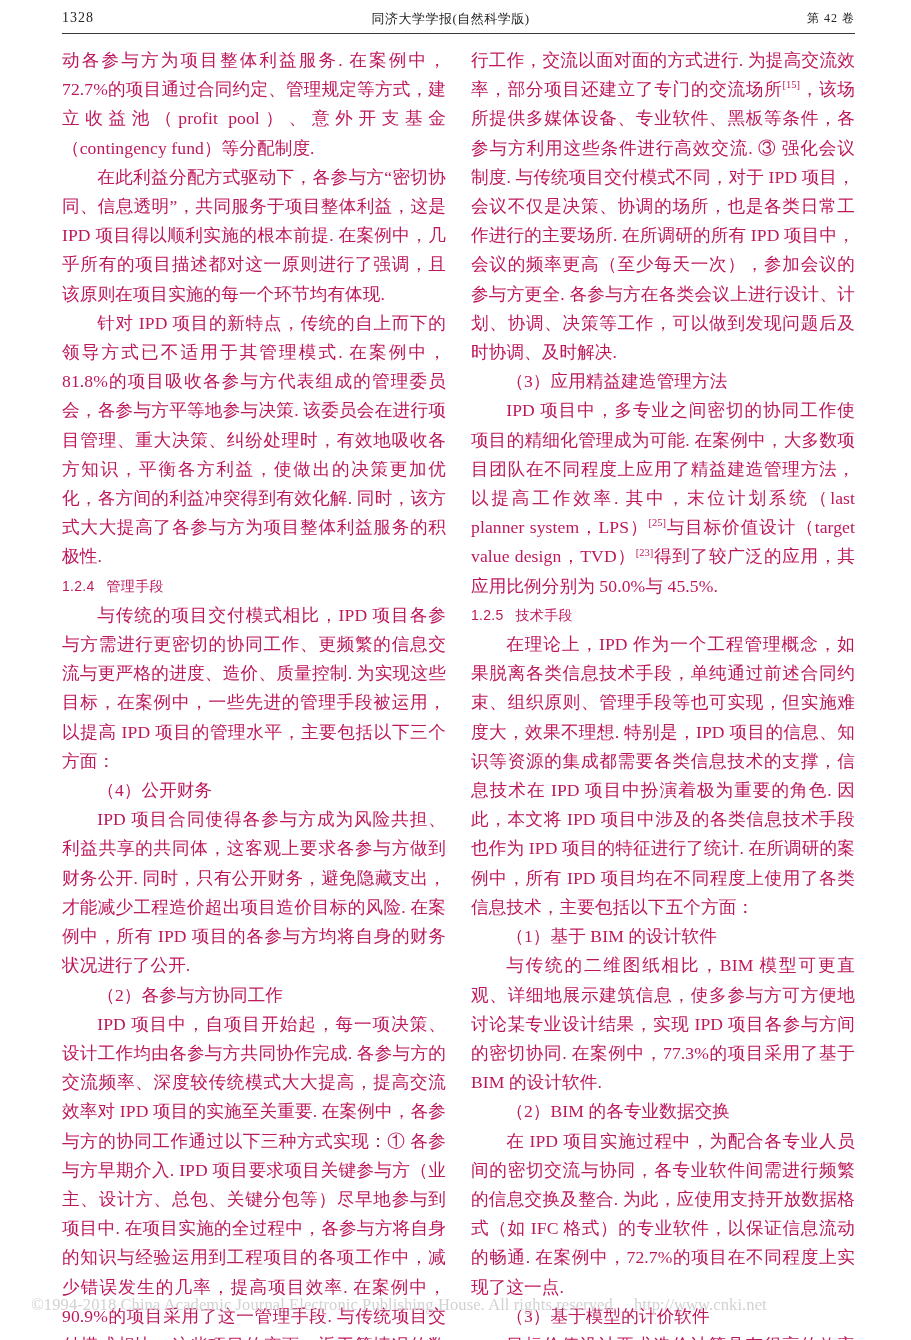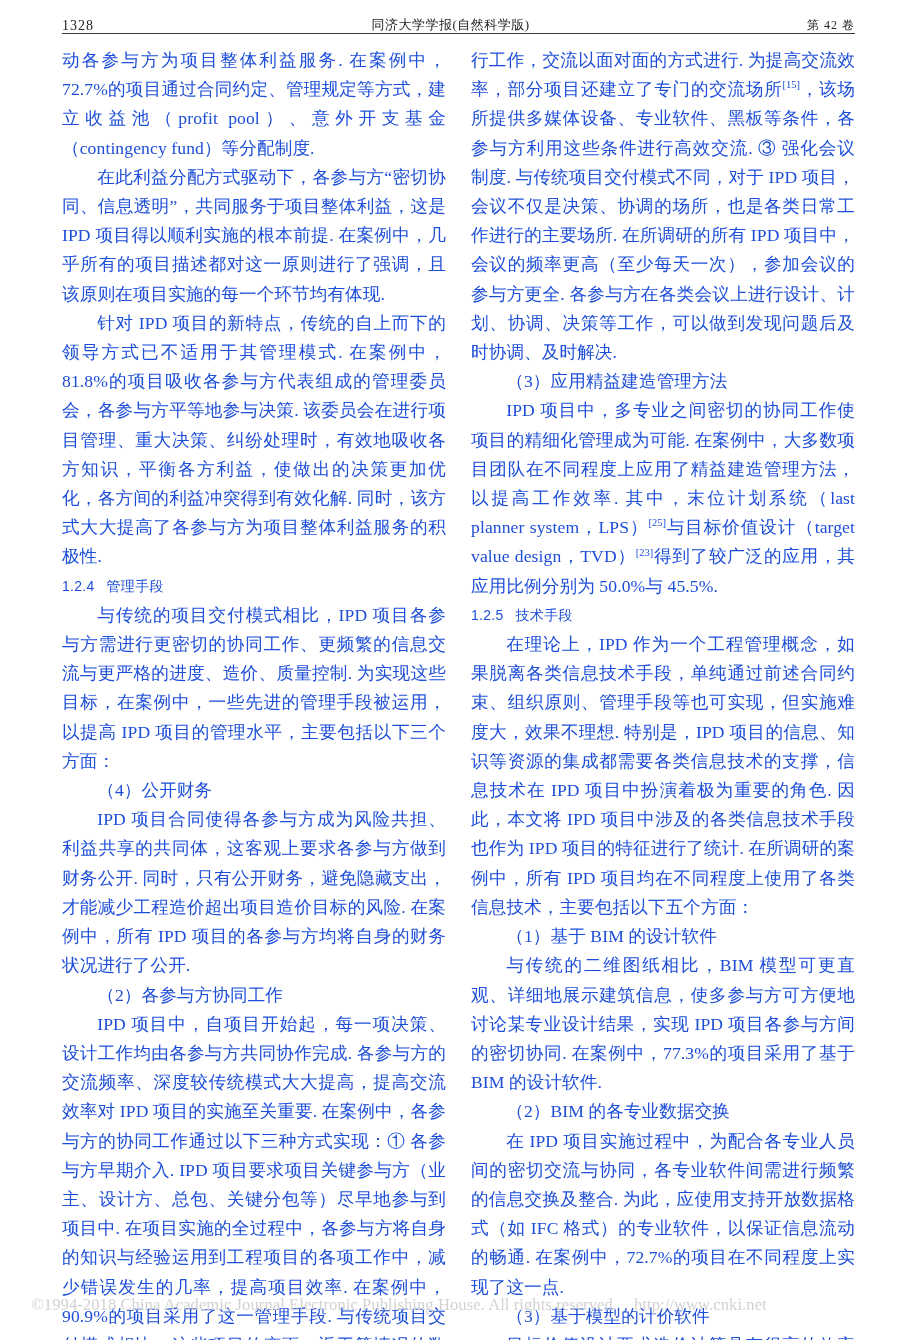--- a/index.html
+++ b/index.html
@@ -18,21 +18,21 @@
   }
 
   
   #page-header {
     position: absolute;
     left: 62px;
     top: 10px;
     width: 793px;
     height: 24px;
     display: flex;
-    align-items: flex-end;
+    align-items: flex-start;
     justify-content: space-between;
     font-size: 14.5px;
     letter-spacing: 0.4px;
     color: #242424;
   }
   #page-header .folio {
     font-family: "Liberation Serif", "DejaVu Serif", serif;
     font-size: 14px;
     letter-spacing: 1px;
   }
@@ -69,21 +69,21 @@
   }
 
   p.para, p.heading, p.subhead {
     margin: 0;
     padding: 0;
     font-size: 17.6px;
     line-height: 29.2px;
     text-align: justify;
     text-justify: inter-ideograph;
     letter-spacing: 0.1px;
-    color: #1d4ed8;
+    color: #be185d;
     font-family: "Liberation Serif", "DejaVu Serif", serif;
   }
   p.para {
     text-indent: 2em;
   }
   p.para.noindent {
     text-indent: 0;
   }
   p.subhead {
     text-indent: 2em;

